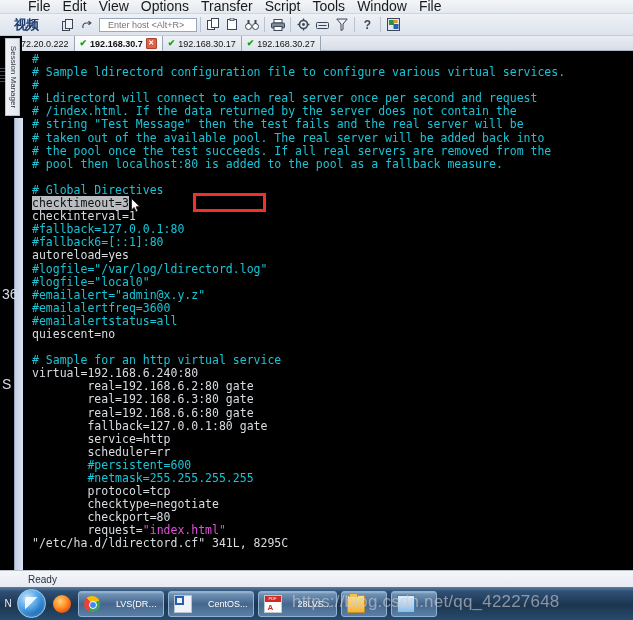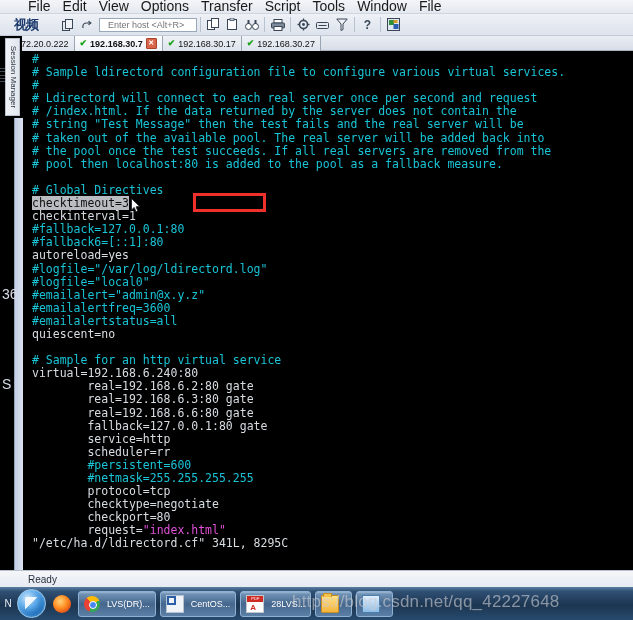--- a/index.html
+++ b/index.html
@@ -183,21 +183,21 @@
     opacity:.85;border-radius:2px;
   }
   .qlaunch{
     width:24px;height:26px;flex:0 0 24px;margin-left:4px;
     display:flex;align-items:center;justify-content:center;
   }
   .tbtn{
     height:26px;margin-left:4px;flex:0 0 auto;
     background:linear-gradient(180deg,#9db9d4 0%,#6f92b5 8%,#46678d 50%,#5b7fa6 100%);
     border:1px solid #8fb2d4;border-radius:3px;
-    display:flex;align-items:center;gap:7px;
+    display:flex;align-items:center;gap:16px;
     padding:0 5px;box-sizing:border-box;
     color:#fff;font-size:9px;white-space:nowrap;
     max-width:86px;overflow:hidden;
   }
   .tbtn .ti{width:16px;height:16px;flex:0 0 16px;display:block;}
   .tbtn .tl{overflow:hidden;text-overflow:ellipsis;white-space:nowrap;}
 
   .watermark{
     position:absolute;left:292px;top:592px;width:341px;height:24px;
     color:#c9ccd2;opacity:.62;

